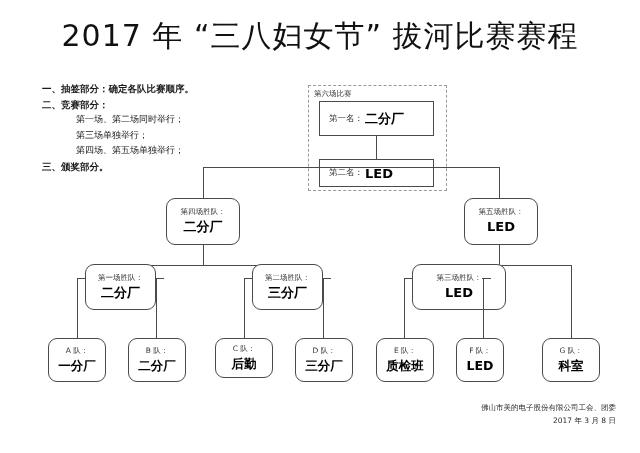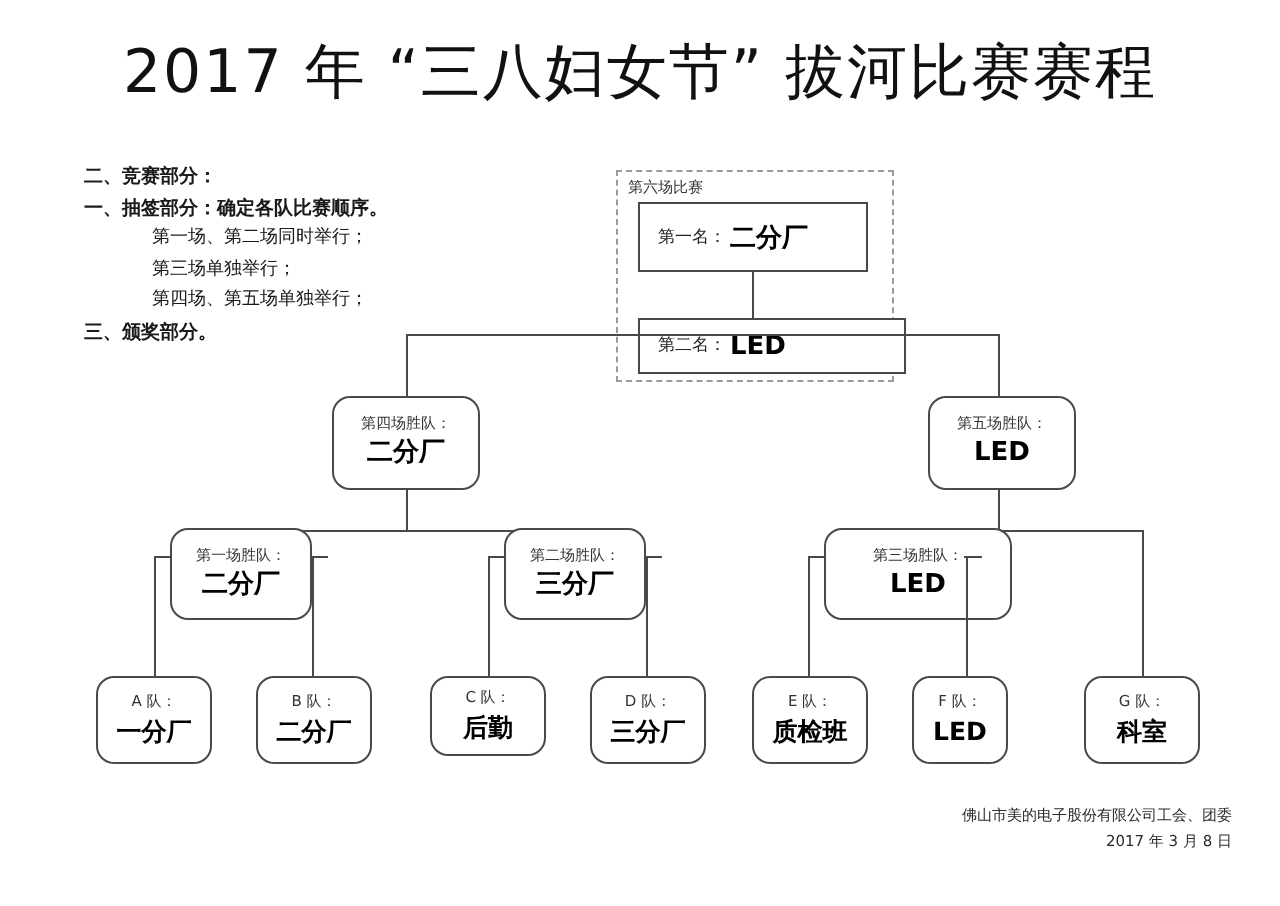--- a/index.html
+++ b/index.html
@@ -87,37 +87,37 @@
   }
 </style>
 </head>
 <body>
 
 <div id="stage">
 
   <div class="title">2017 年 “三八妇女节” 拔河比赛赛程</div>
 
   <div class="rules">
+    <div class="r-line r-head">一、抽签部分：确定各队比赛顺序。</div>
     <div class="r-line r-head">二、竞赛部分：</div>
-    <div class="r-line r-head">一、抽签部分：确定各队比赛顺序。</div>
     <div class="r-line r-indent">第一场、第二场同时举行；</div>
     <div class="r-line r-indent">第三场单独举行；</div>
     <div class="r-line r-indent">第四场、第五场单独举行；</div>
     <div class="r-line r-head">三、颁奖部分。</div>
   </div>
 
   <div class="dashgroup" style="left:308px;top:85px;width:137px;height:104px;"></div>
   <div class="grouplabel" style="left:314px;top:89px;">第六场比赛</div>
 
   <div class="sqbox" style="left:319px;top:101px;width:115px;height:35px;">
     <span class="lbl">第一名：</span>
     <span class="val">二分厂</span>
   </div>
 
-  <div class="sqbox" style="left:319px;top:159px;width:134px;height:28px;">
+  <div class="sqbox" style="left:319px;top:159px;width:115px;height:28px;">
     <span class="lbl">第二名：</span>
     <span class="val">LED</span>
   </div>
 
   <div class="ln v" style="left:376px;top:136px;height:23px;"></div>
 
   <div class="ln h" style="left:203px;top:167px;width:296px;"></div>
   <div class="ln v" style="left:203px;top:167px;height:33px;"></div>
   <div class="ln v" style="left:499px;top:167px;height:33px;"></div>
 

